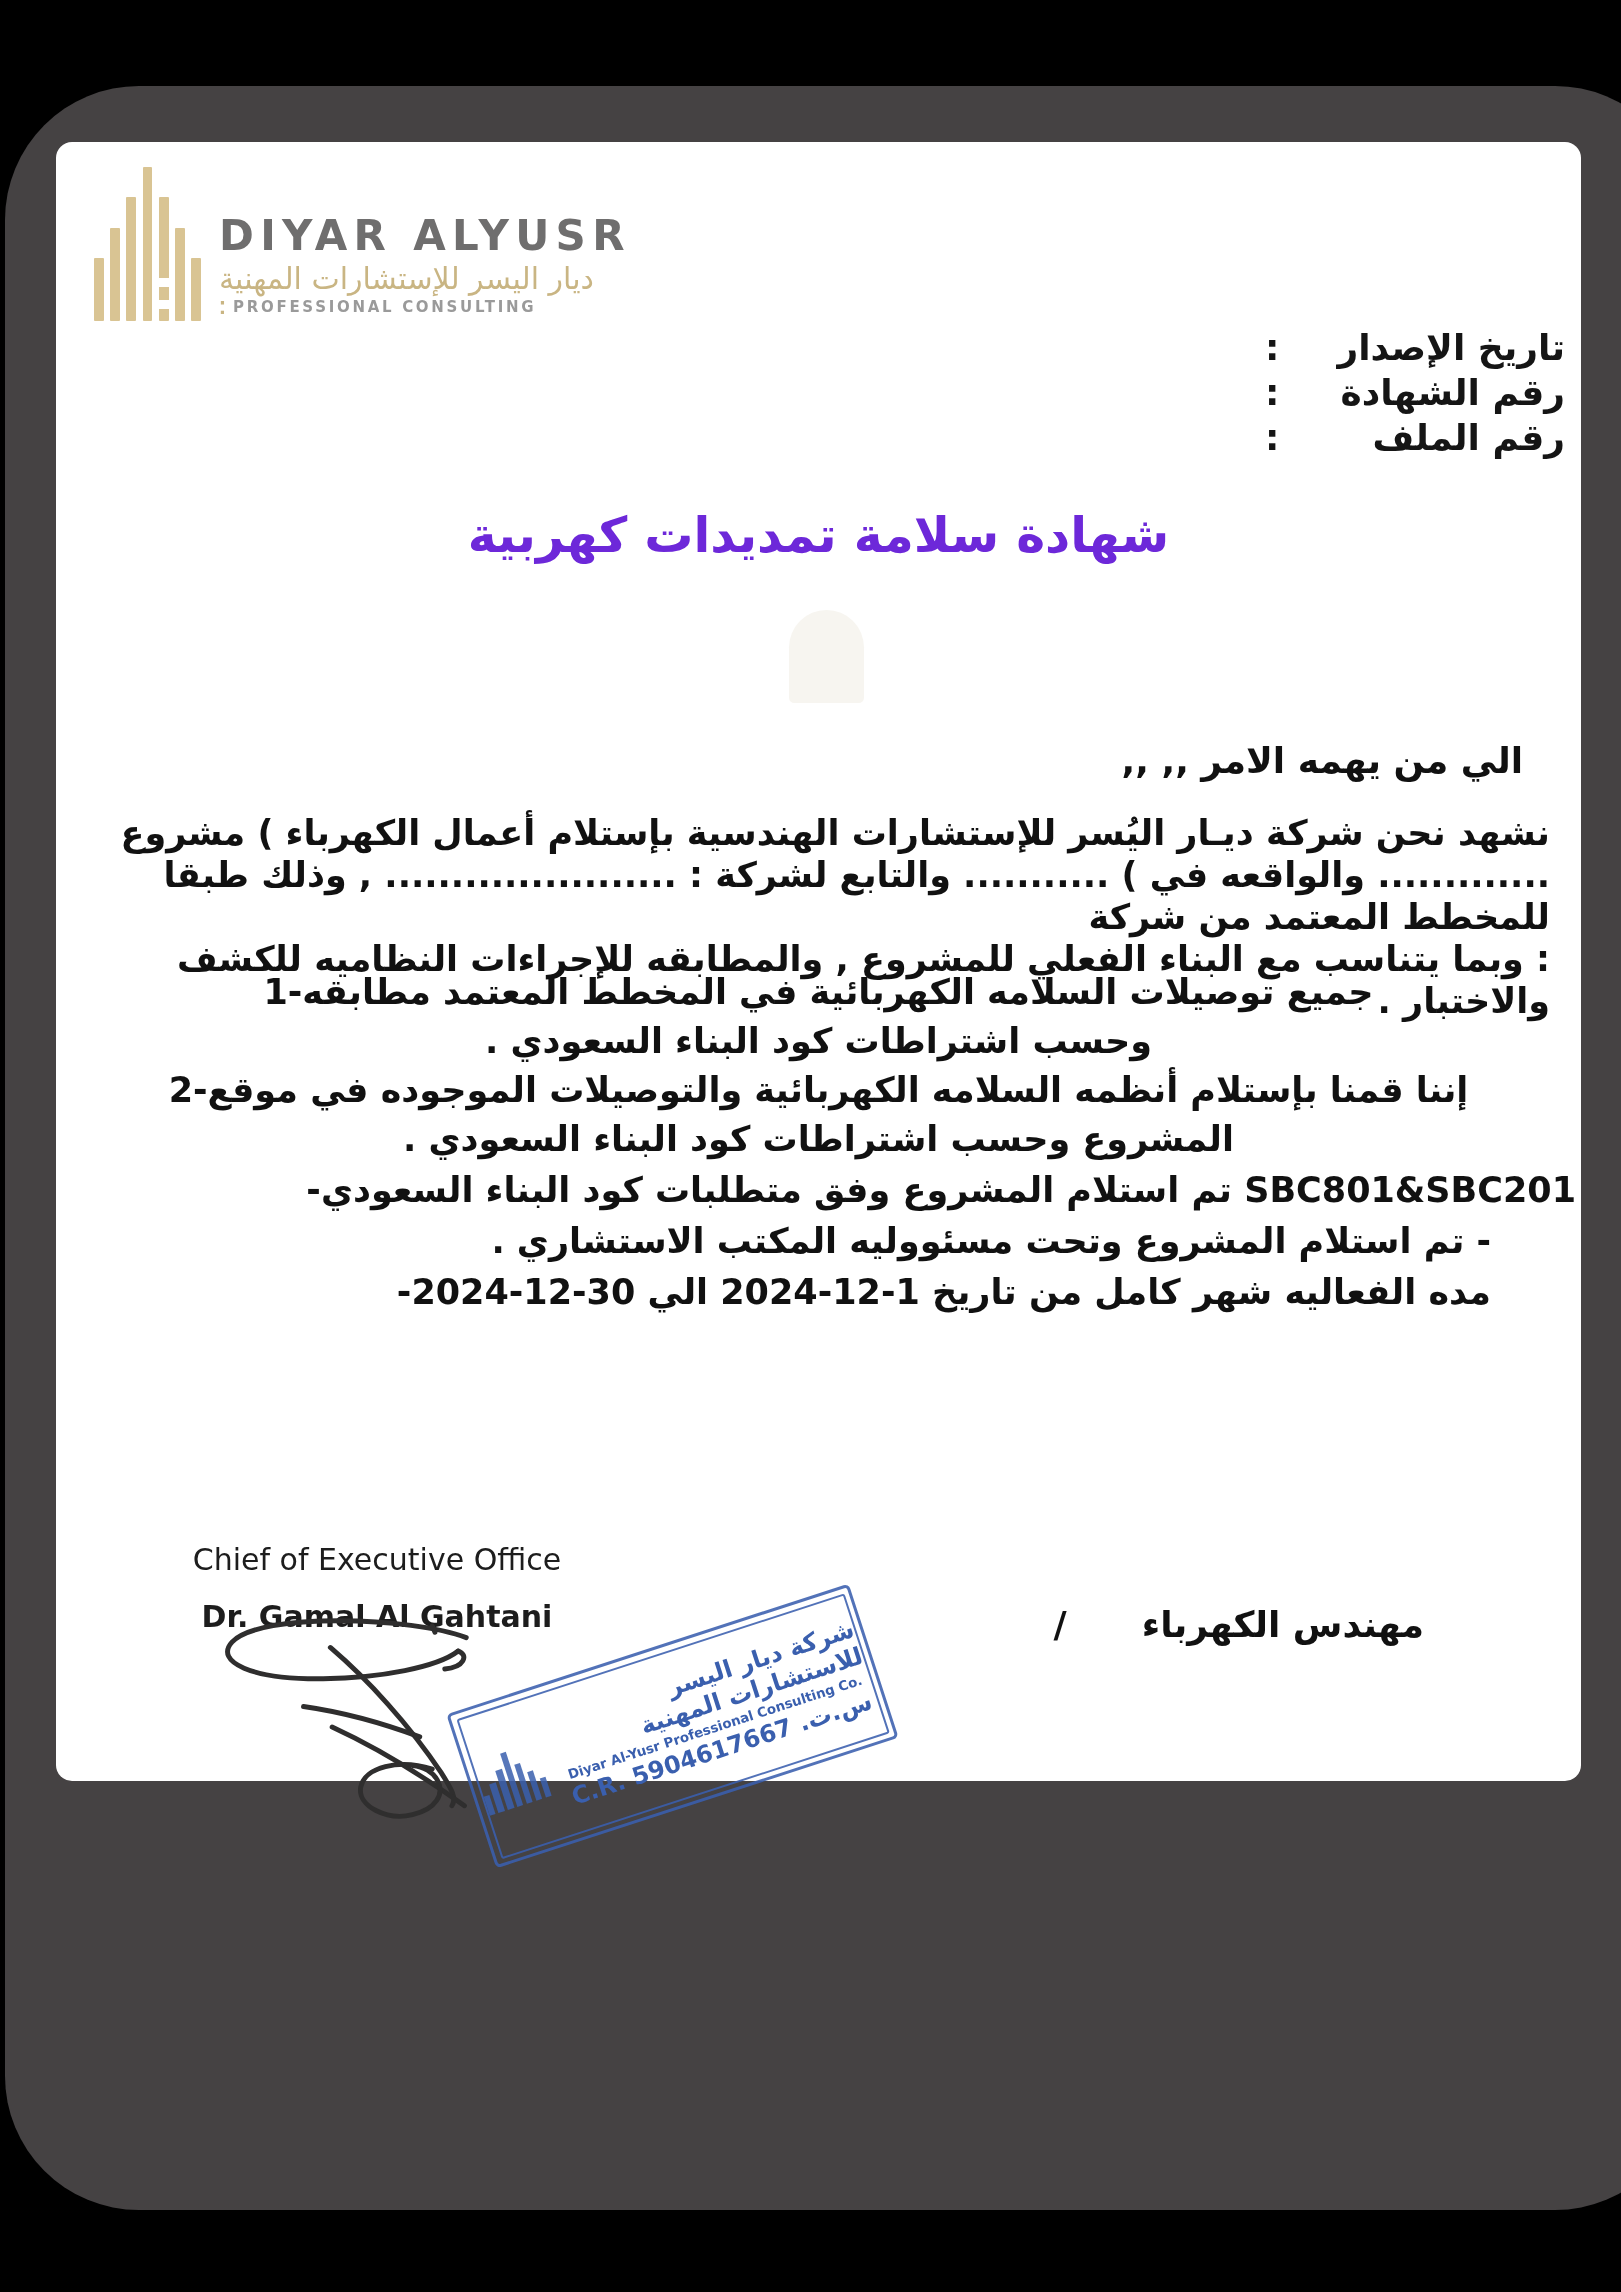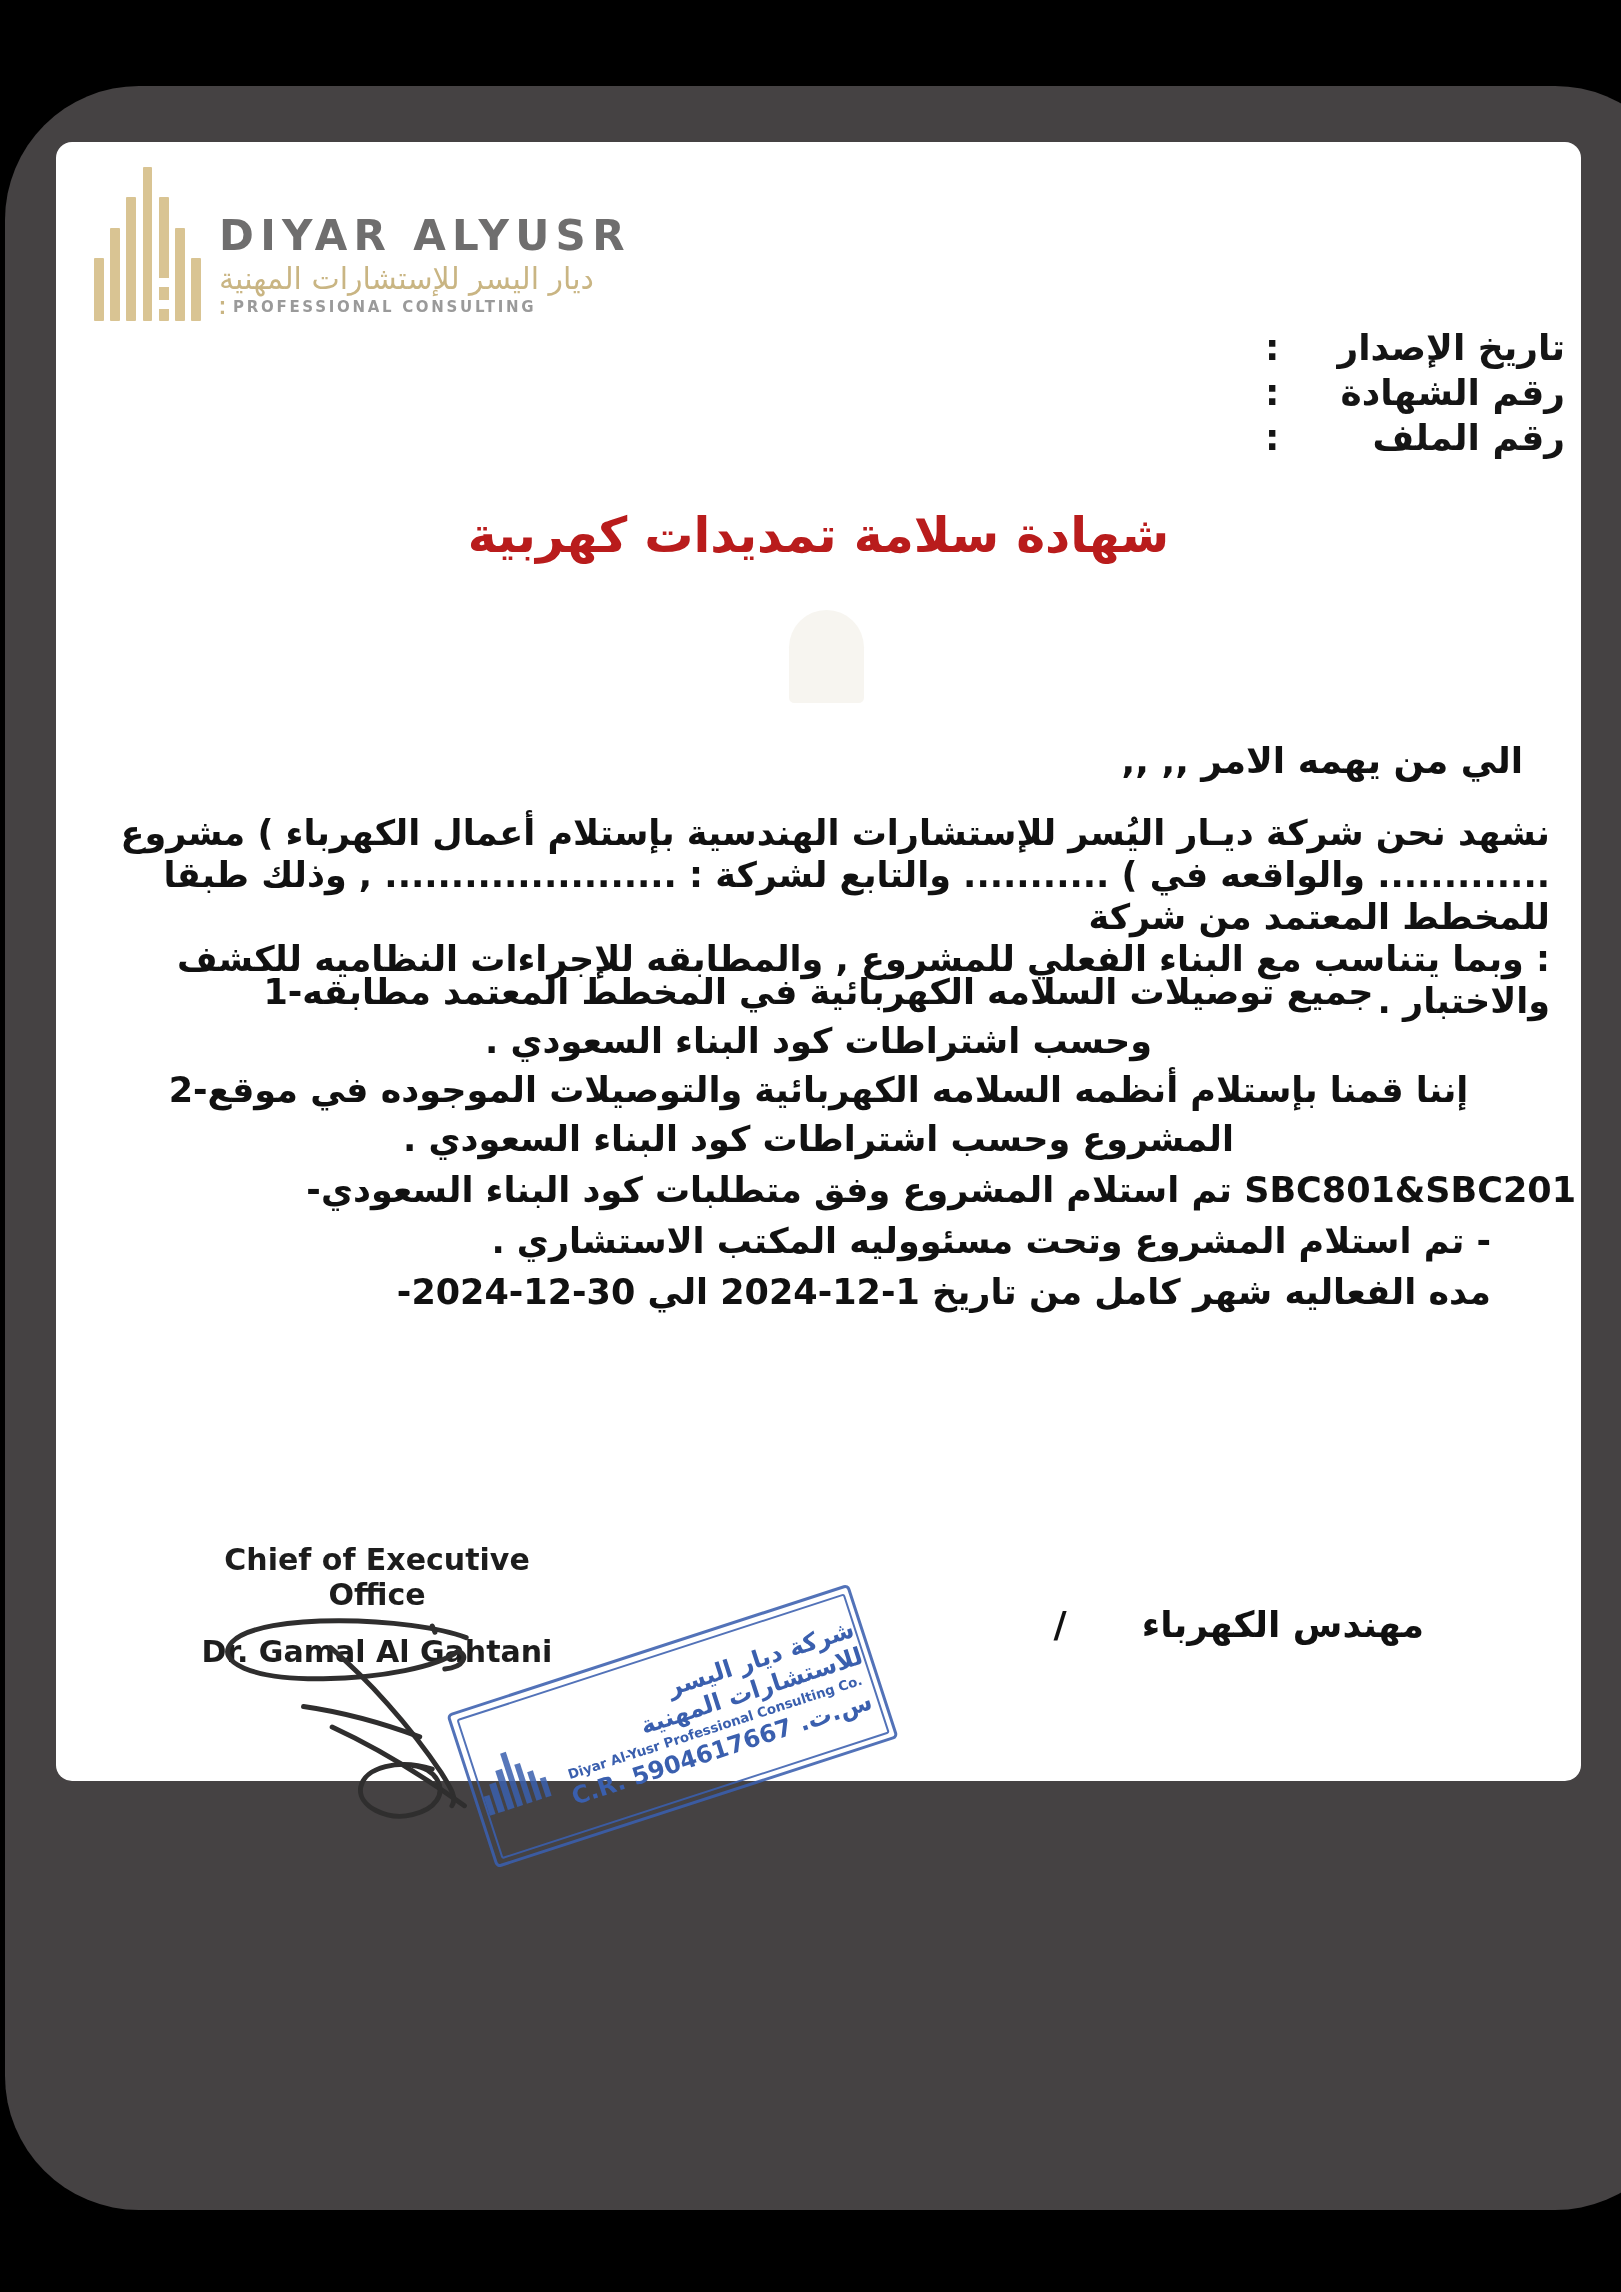--- a/index.html
+++ b/index.html
@@ -19,37 +19,37 @@
   .logo-text{display:flex;flex-direction:column;padding-bottom:3.6px;}
   .logo-title{font-size:42px;font-weight:bold;color:#6f6e6e;letter-spacing:6.3px;line-height:47px;}
   .logo-ar{font-size:30px;font-weight:normal;color:#c9b583;line-height:39px;}
   .logo-sub{display:flex;align-items:center;gap:7.2px;font-size:15px;font-weight:bold;
             color:#9a9a9a;letter-spacing:2.7px;line-height:19.7px;}
   .logo-sub .mark{color:#c9b583;font-size:18px;letter-spacing:0;}
   
   .meta{right:16px;top:183px;width:300px;direction:rtl;font-size:36px;font-weight:bold;color:#151515;}
   .meta .row{display:flex;justify-content:space-between;height:45px;align-items:center;}
   
-  .title{top:365px;left:0;width:100%;text-align:center;font-size:49px;font-weight:bold;color:#b91c1c;}
+  .title{top:365px;left:0;width:100%;text-align:center;font-size:49px;font-weight:bold;color:#6d28d9;}
   
   .arch{left:733px;top:468px;width:75px;height:93px;background:#f7f5f0;border-radius:38px 38px 5.4px 5.4px;}
   
   .rtl{direction:rtl;}
   .attn{top:598px;right:58px;left:0;text-align:right;font-size:36px;font-weight:bold;color:#111;}
   .bodypar{top:670px;right:31px;left:27px;text-align:right;font-size:35px;font-weight:bold;
            color:#111;line-height:42px;}
   .items{top:826px;left:0;width:100%;text-align:center;font-size:35px;font-weight:bold;
          color:#111;line-height:49px;}
   .notes{top:1023px;right:90px;left:0;text-align:right;font-size:35px;font-weight:bold;
          color:#111;line-height:51px;}
   .notes .stickout{margin-left:0px;margin-right:-85px;}
   .closing{top:1272px;left:0;width:100%;text-align:center;font-size:35px;font-weight:bold;color:#111;}
   
   .sig{left:133px;top:1400px;width:376px;text-align:center;color:#1d1d1d;}
-  .sig .role{font-size:30px;font-weight:bold;}
+  .sig .role{font-size:30px;font-weight:normal;}
   .sig .name{font-size:30px;font-weight:bold;margin-top:21.5px;}
   .sig-svg{left:142px;top:1473px;}
   .engineer{top:1462px;right:157px;left:16px;text-align:right;font-size:36px;font-weight:bold;color:#111;}
   
   .stamp{left:405px;top:1503px;width:408px;height:147px;transform:rotate(-18deg);
          border:3.6px solid rgba(58,95,174,.88);border-radius:5.4px;padding:4.5px;background:rgba(255,255,255,.0);}
   .stamp-inner{width:100%;height:100%;border:2.2px solid rgba(58,95,174,.88);border-radius:2.7px;
                box-sizing:border-box;display:flex;align-items:center;justify-content:center;gap:14.3px;
                color:#3a5fae;}
   .stamp-bars{display:flex;align-items:flex-end;gap:3.6px;height:57px;}

